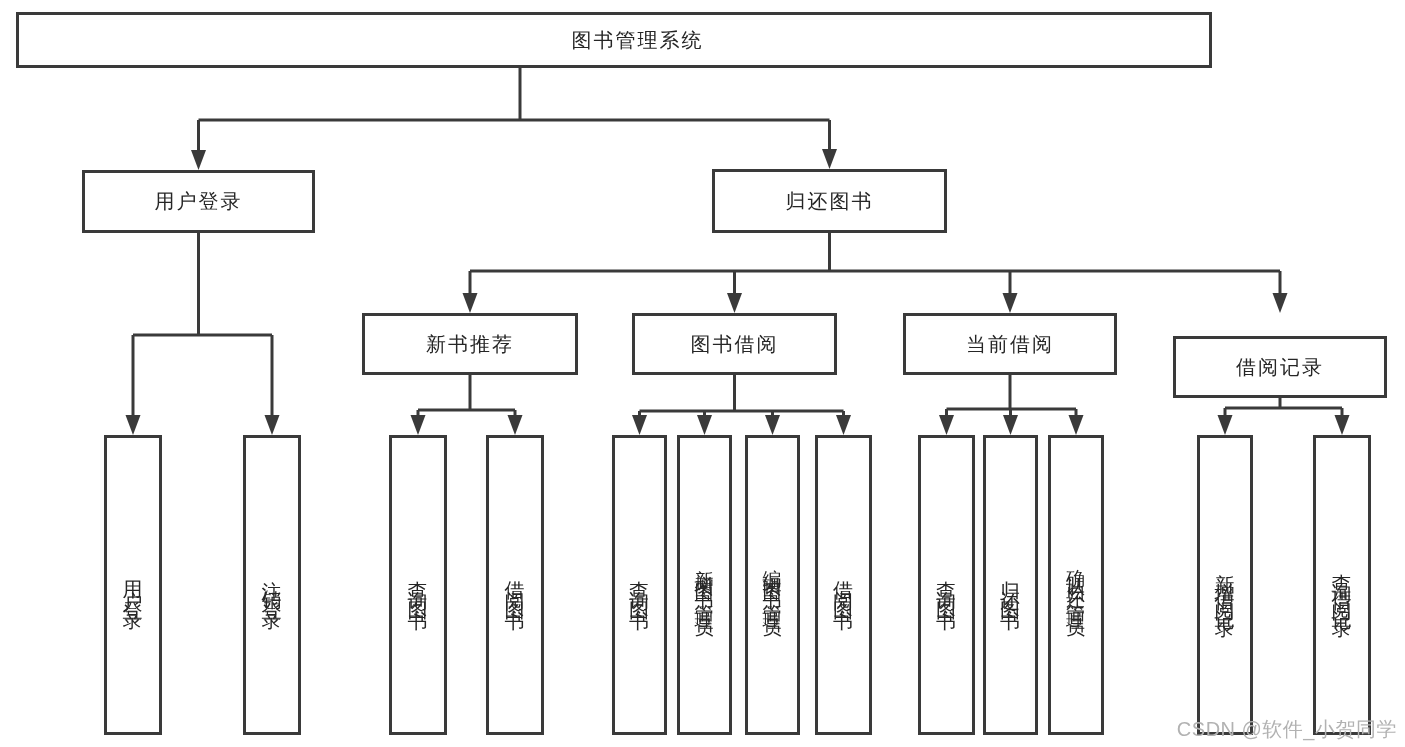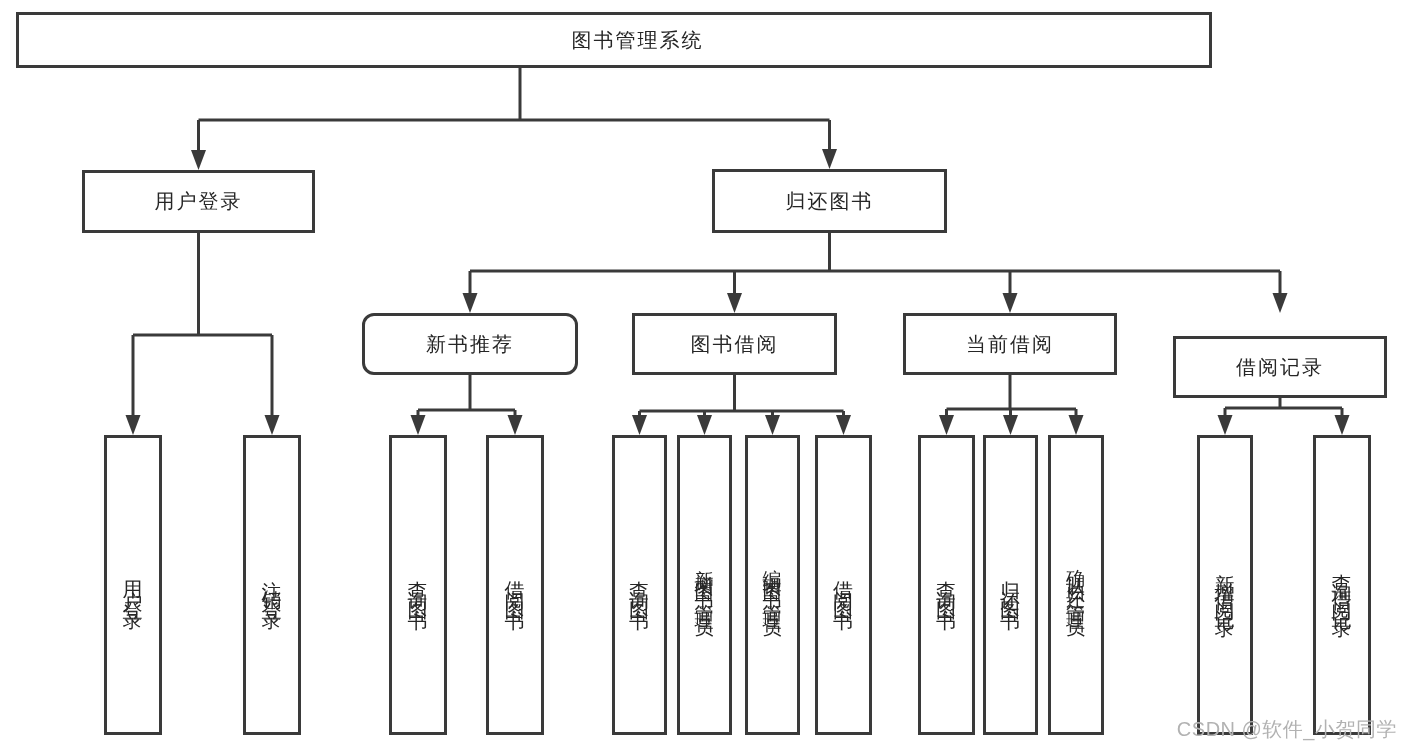--- a/index.html
+++ b/index.html
@@ -112,21 +112,21 @@
       <line x1="1076" y1="409" x2="1076" y2="421" stroke="#3a3a3a" stroke-width="3"></line>
       <polygon points="1068.5,415 1083.5,415 1076,435" fill="#3a3a3a"></polygon>
       <line x1="1225" y1="408" x2="1225" y2="421" stroke="#3a3a3a" stroke-width="3"></line>
       <polygon points="1217.5,415 1232.5,415 1225,435" fill="#3a3a3a"></polygon>
       <line x1="1342" y1="408" x2="1342" y2="421" stroke="#3a3a3a" stroke-width="3"></line>
       <polygon points="1334.5,415 1349.5,415 1342,435" fill="#3a3a3a"></polygon>
     </svg>
     <div class="hnode" style="left: 16px; top: 12px; width: 1196px; height: 56px; padding-left: 47px;">图书管理系统</div>
     <div class="hnode" style="left: 82px; top: 170px; width: 233px; height: 63px;">用户登录</div>
     <div class="hnode" style="left: 712px; top: 169px; width: 235px; height: 64px;">归还图书</div>
-    <div class="hnode" style="left: 362px; top: 313px; width: 216px; height: 62px; border-radius: 12px;">新书推荐</div>
+    <div class="hnode" style="left: 362px; top: 313px; width: 216px; height: 62px;">新书推荐</div>
     <div class="hnode" style="left: 903px; top: 313px; width: 214px; height: 62px;">当前借阅</div>
     <div class="hnode" style="left: 632px; top: 313px; width: 205px; height: 62px;">图书借阅</div>
     <div class="hnode" style="left: 1173px; top: 313px; width: 214px; height: 62px; margin-top: 23px;">借阅记录</div>
     <div class="vnode ls4" style="left: 104px; top: 435px; width: 58px; height: 300px;">用户登录</div>
     <div class="vnode ls4" style="left: 243px; top: 435px; width: 58px; height: 300px;">注销登录</div>
     <div class="vnode ls4" style="left: 389px; top: 435px; width: 58px; height: 300px;">查询图书</div>
     <div class="vnode ls4" style="left: 486px; top: 435px; width: 58px; height: 300px;">借阅图书</div>
     <div class="vnode ls4" style="left: 612px; top: 435px; width: 55px; height: 300px;">查询图书</div>
     <div class="vnode ls10" style="left: 677px; top: 435px; width: 55px; height: 300px;">新增图书（管理员）</div>
     <div class="vnode ls10" style="left: 745px; top: 435px; width: 55px; height: 300px;">编辑图书（管理员）</div>

